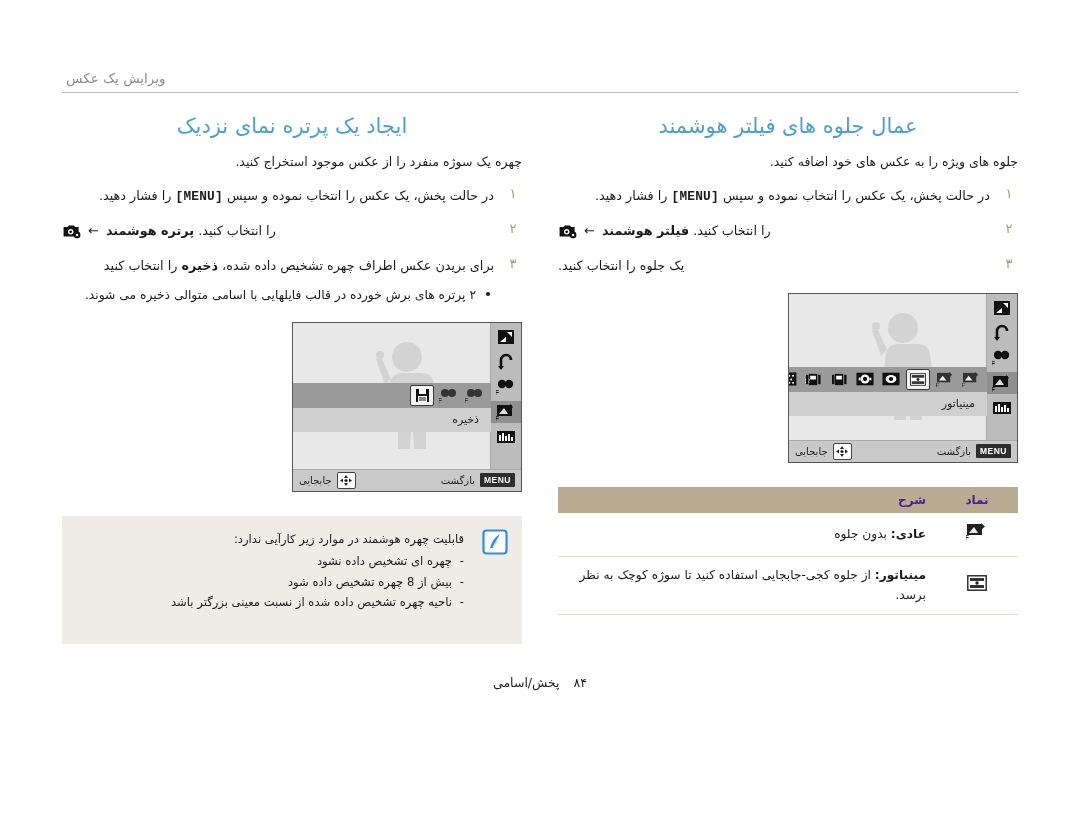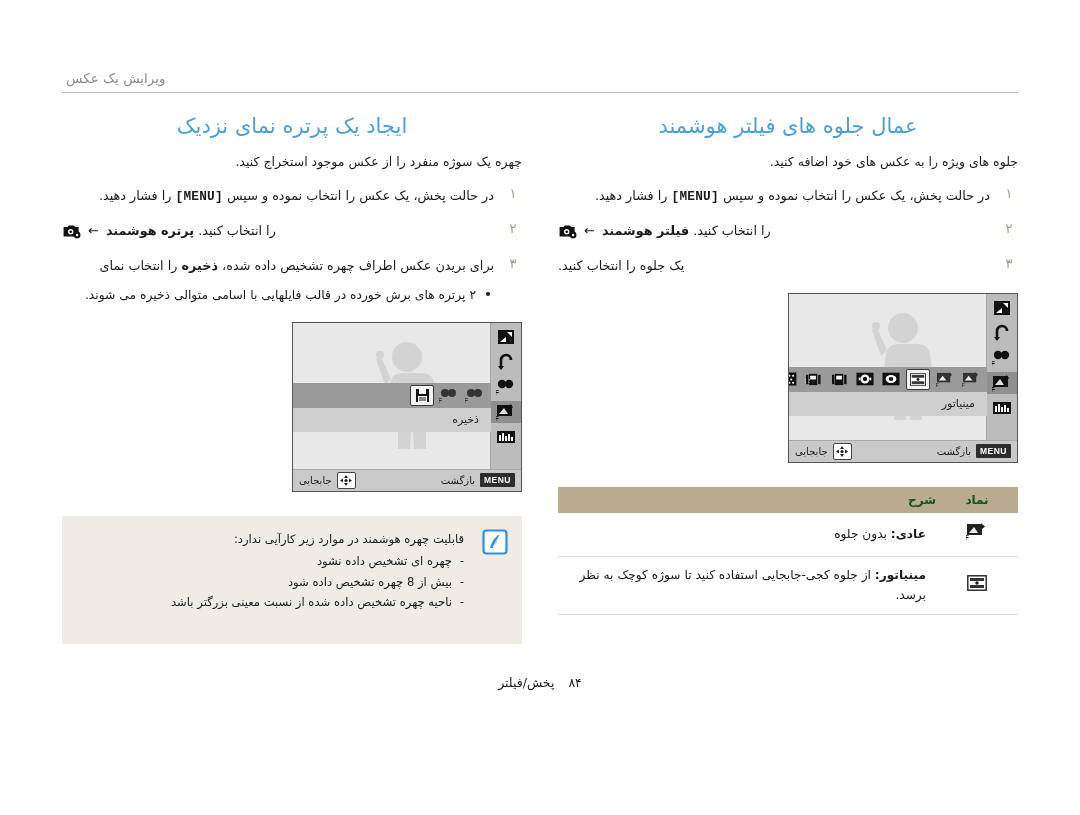--- a/index.html
+++ b/index.html
@@ -273,24 +273,24 @@
 
   
   table.spec {
     width: 100%;
     border-collapse: collapse;
     margin-top: 14px;
     direction: rtl;
   }
   table.spec thead th {
     background: #b9ab92;
-    color: #14532d;
+    color: #4c1d95;
     font-size: 12px;
     font-weight: bold;
-    padding: 6px 0;
+    padding: 6px 10px;
     text-align: center;
     border: none;
   }
   table.spec thead th.col-desc { text-align: right; }
   table.spec tbody td {
     border-bottom: 1px solid #dedad2;
     padding: 9px 10px;
     font-size: 12.2px;
     line-height: 1.6;
     vertical-align: middle;
@@ -399,21 +399,21 @@
               </svg>
             </span>
           </span>
         </li>
 
         <li class="step">
           <span class="step-num">۳</span>
           <span class="step-body">
             <span>برای بریدن عکس اطراف چهره تشخیص داده شده،</span>
             <b>ذخیره</b>
-            <span>را انتخاب نمای</span>
+            <span>را انتخاب کنید</span>
             <ul class="substeps">
               <li>
                 <span class="dot"></span>
                 <span>۲ پرتره های برش خورده در قالب فایلهایی با اسامی متوالی ذخیره می شوند.</span>
               </li>
             </ul>
           </span>
         </li>
       </ol>
 
@@ -779,16 +779,16 @@
             </td>
           </tr>
         </tbody>
       </table>
 
     </div>
   </div>
 
   <div class="footer">
     <span class="pg">۸۴</span>
-    <span>پخش/فیلتر</span>
+    <span>پخش/اسامی</span>
   </div>
 
 </div>
 
 </body></html>

